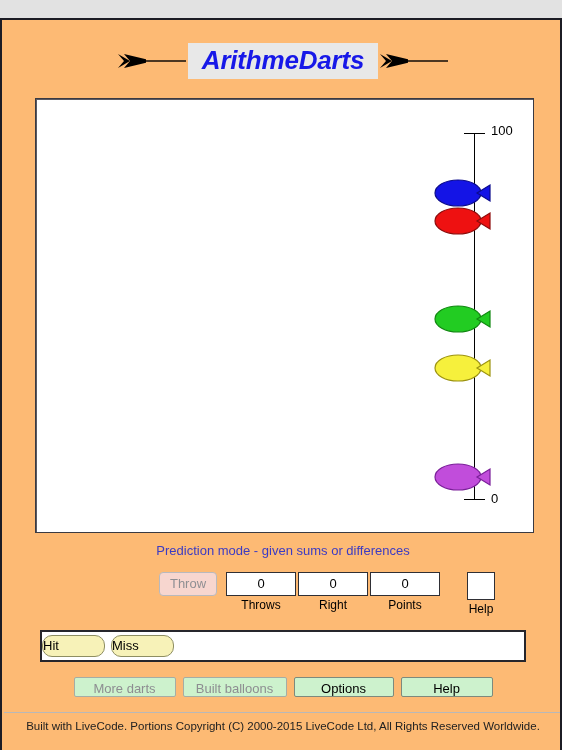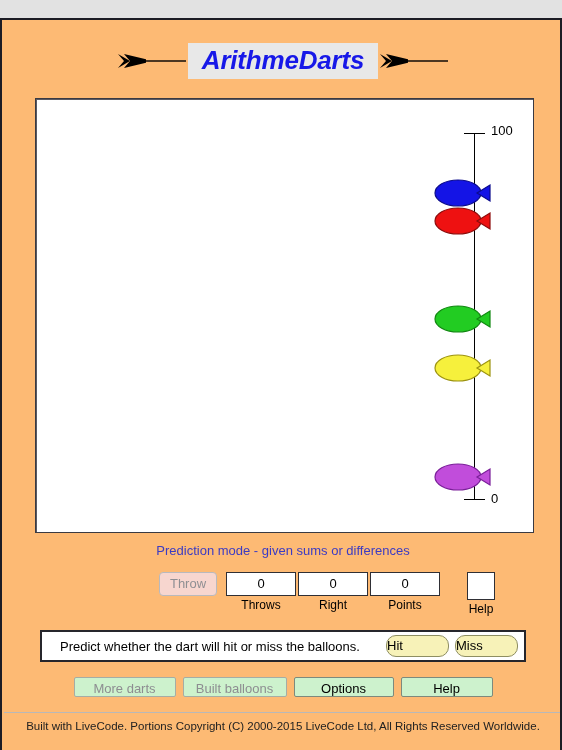--- a/index.html
+++ b/index.html
@@ -330,21 +330,20 @@
     </div>
 
     <div class="stat" style="left:464px; width:30px;">
       <div class="stat-box" style="width:28px; height:28px; line-height:26px; margin:0 auto;"></div>
       <div class="stat-label">Help</div>
     </div>
 
   </div>
 
   <div id="prompt-bar">
-    <div id="prompt-text">Predict whether the dart will hit or miss the balloons.</div>
     <div class="choice-btn">Hit</div>
     <div class="choice-btn">Miss</div>
   </div>
 
   <div id="bottom-buttons">
     <div class="green-btn disabled w-102">More darts</div>
     <div class="green-btn disabled w-104">Built balloons</div>
     <div class="green-btn w-100">Options</div>
     <div class="green-btn w-92">Help</div>
   </div>

